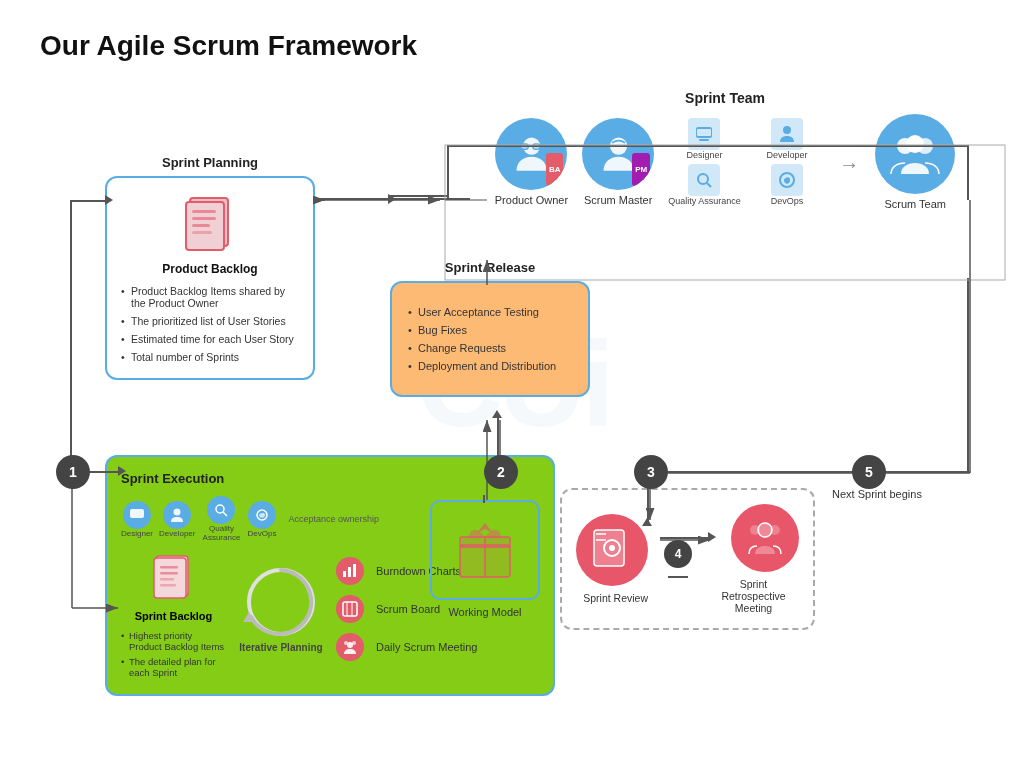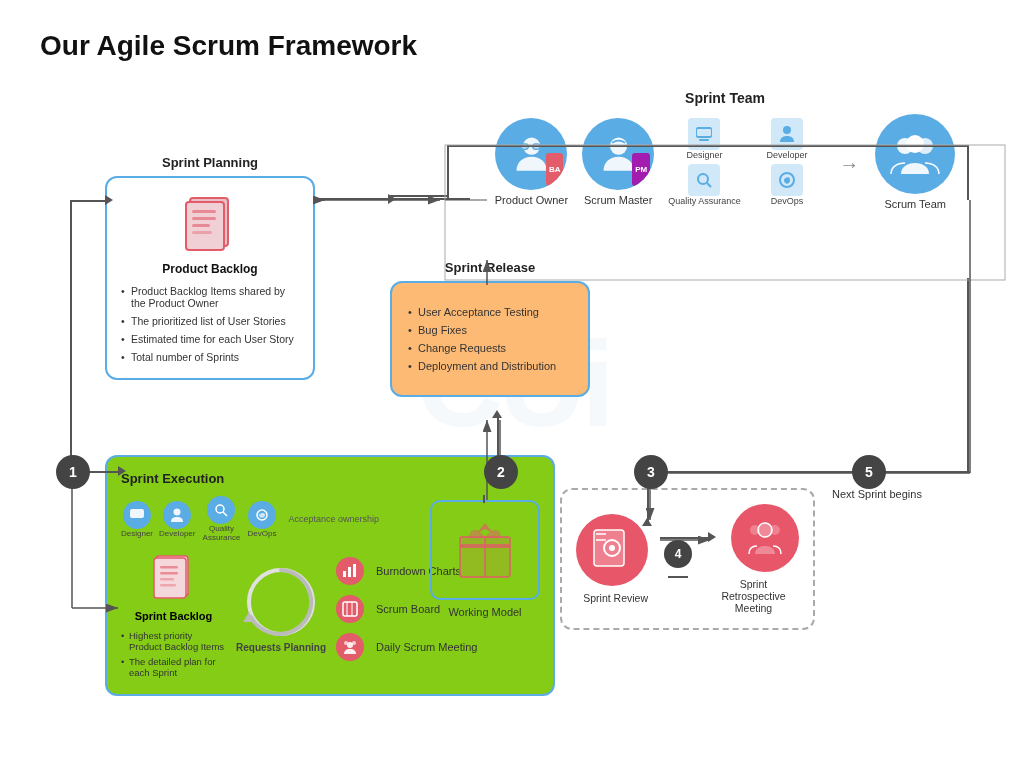--- a/index.html
+++ b/index.html
@@ -695,21 +695,21 @@
         </ul>
       </div>
 
       <div class="iterative-col">
         <svg width="80" height="80" viewBox="0 0 80 80">
 
           <circle cx="40" cy="40" r="32" stroke="#e0e0e0" stroke-width="4" fill="none"></circle>
           <path d="M40 8 A32 32 0 1 1 10 55" stroke="#bbb" stroke-width="4" fill="none" stroke-linecap="round"></path>
           <polygon points="8,50 14,60 2,60" fill="#bbb"></polygon>
         </svg>
-        <div class="iterative-label">Requests Planning</div>
+        <div class="iterative-label">Iterative Planning</div>
       </div>
 
       <div class="charts-col">
         <div class="chart-item">
           <div class="chart-icon">
             <svg width="16" height="16" viewBox="0 0 16 16">
                 <rect x="1" y="8" width="3" height="6" fill="#fff"></rect>
                 <rect x="6" y="4" width="3" height="10" fill="#fff"></rect>
                 <rect x="11" y="1" width="3" height="13" fill="#fff"></rect>
               </svg>

